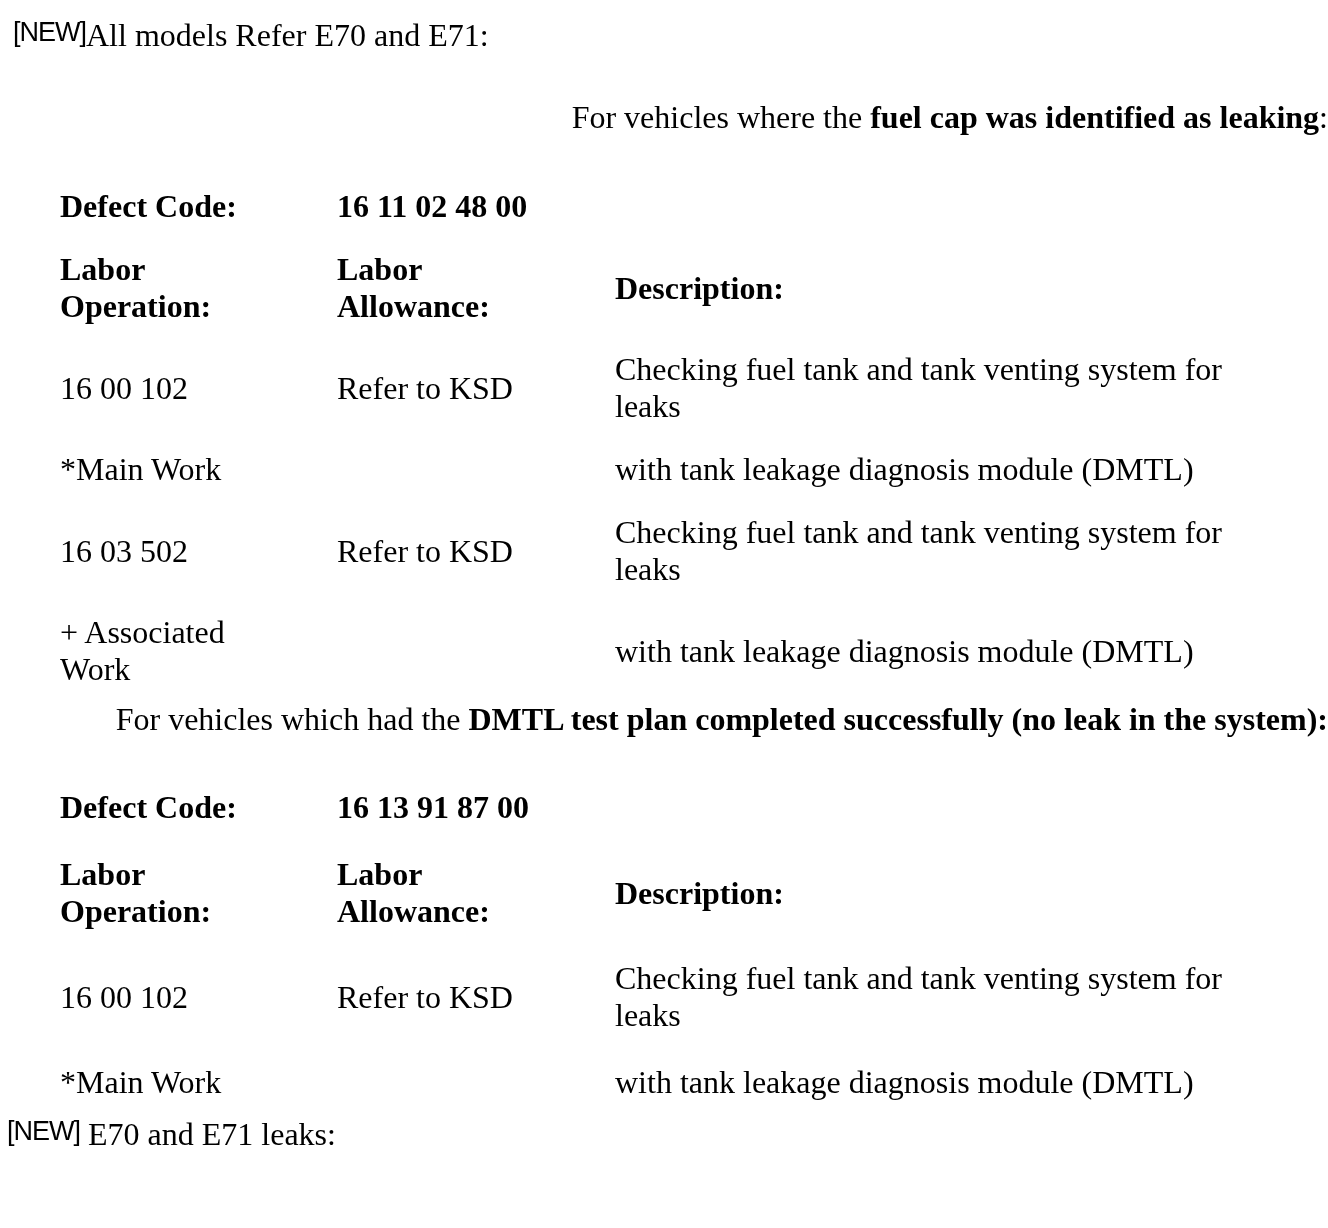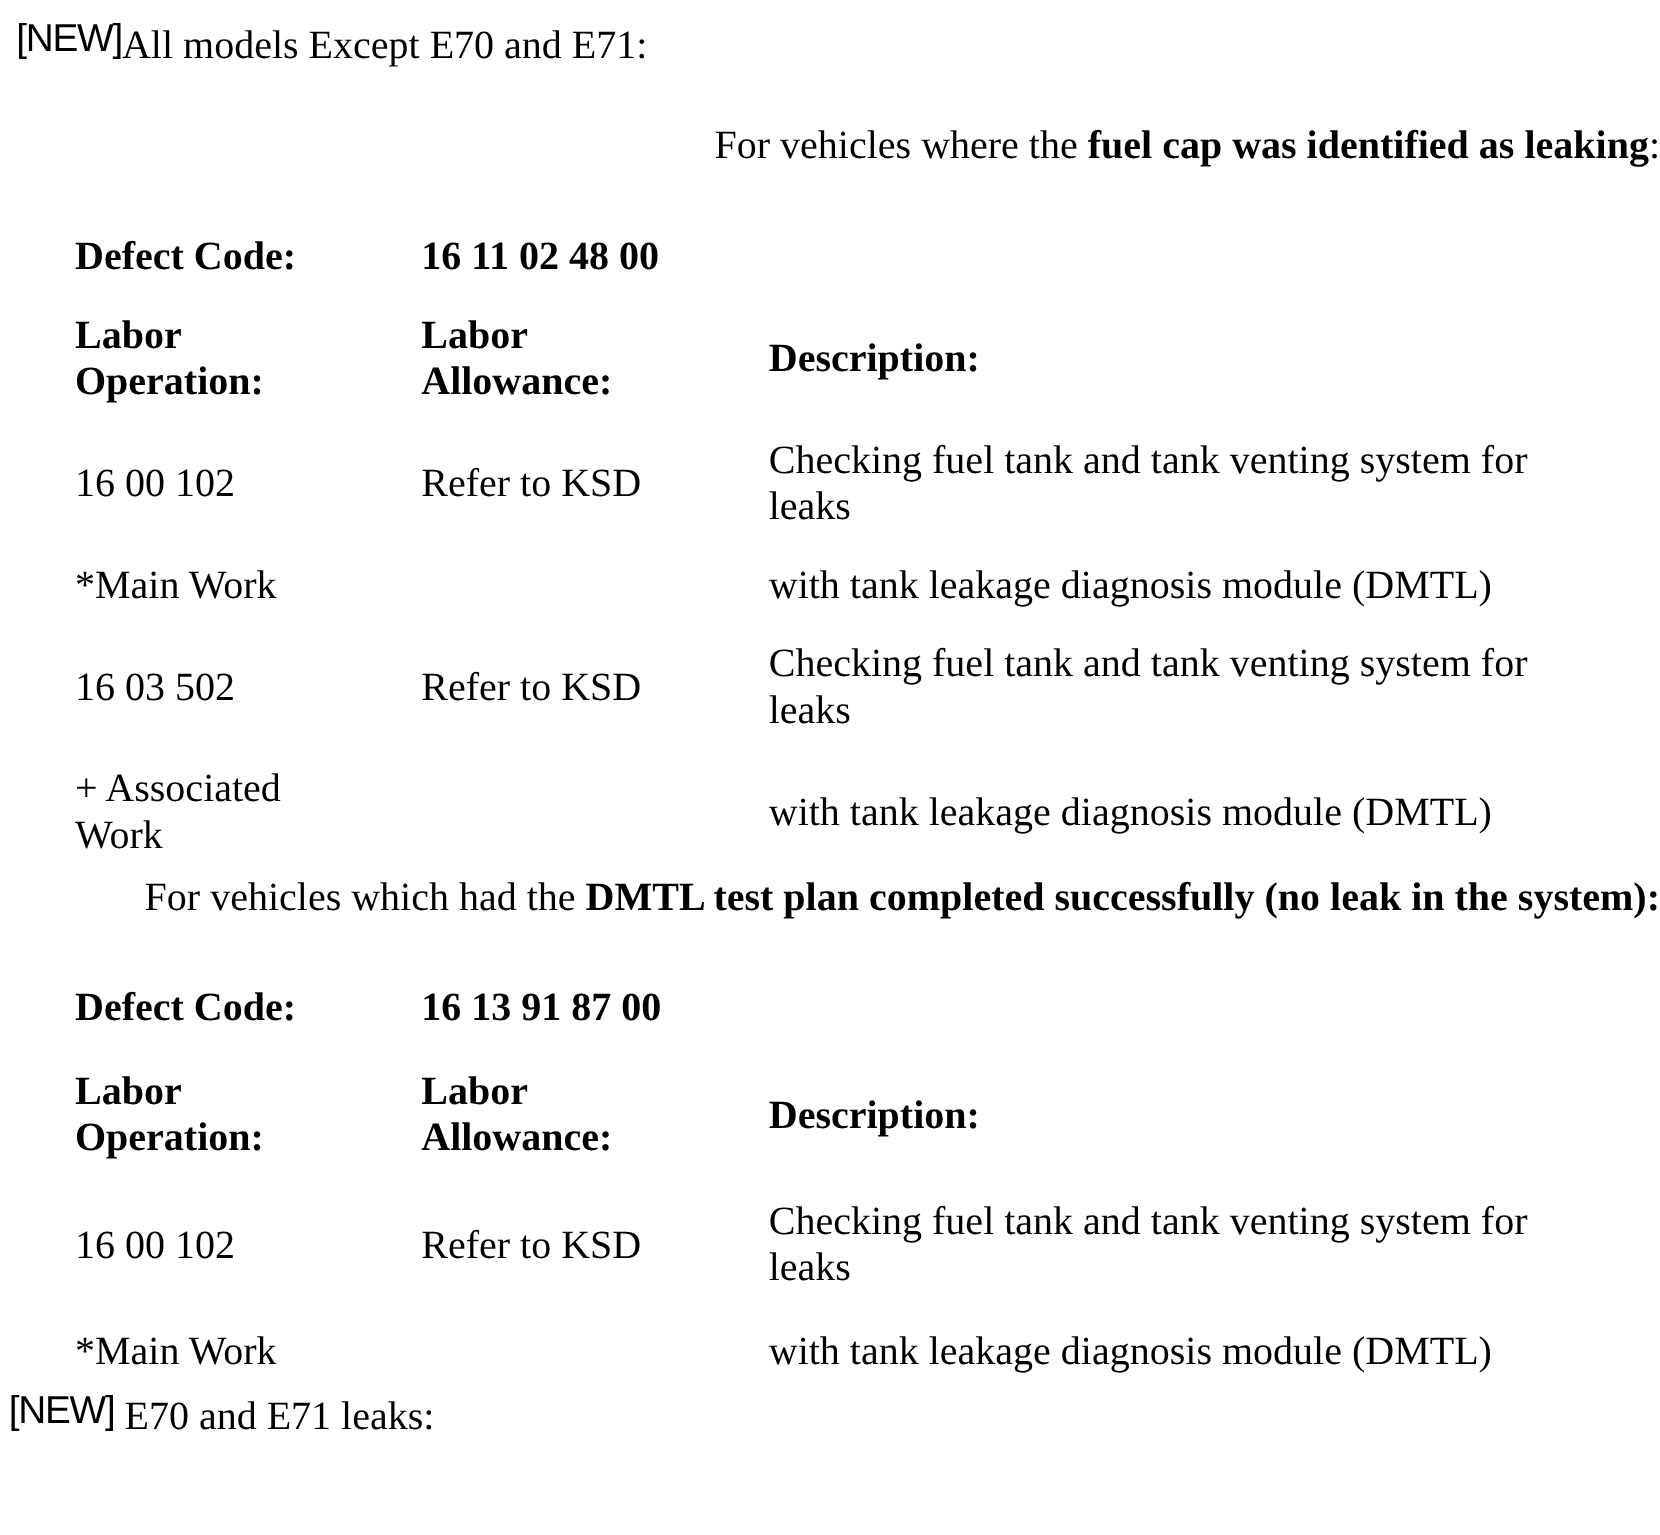--- a/index.html
+++ b/index.html
@@ -10,21 +10,21 @@
     overflow: hidden;
     color: #000000;
     font-family: "Liberation Serif", serif;
     font-size: 32px;
     line-height: 37px;
   }
   .doc { padding-top: 17px; }
 
   .new-tag {
     font-family: "Liberation Sans", sans-serif;
-    font-size: 31px;
+    font-size: 27px;
     letter-spacing: -1px;
     position: relative;
     top: -5px;
     white-space: nowrap;
   }
 
   .intro { margin-left: 13px; white-space: nowrap; }
   .sec-heading { margin-left: 43px; white-space: nowrap; text-align: right; }
   .sec-heading.first  { margin-top: 43px; }
   .sec-heading.second { margin-top: 0px; }
@@ -50,21 +50,21 @@
   .descw  { max-width: 655px; }
 
   .footer { margin-left: 7px; white-space: nowrap; }
   .footer .after-tag { margin-left: 8px; }
 </style>
 </head>
 <body>
 
 <div class="doc">
 
-  <p class="intro"><span class="new-tag">[NEW]</span><span>All models Except E70 and E71:</span></p>
+  <p class="intro"><span class="new-tag">[NEW]</span><span>All models Refer E70 and E71:</span></p>
 
   <p class="sec-heading first"><span>For vehicles where the </span><b>fuel cap was identified as leaking</b><span>:</span></p>
 
   <table class="labor t1">
     <tbody>
         <tr>
       <td class="c1"><b class="narrow">Defect Code:</b></td>
       <td class="c2" colspan="2"><b>16 11 02 48 00</b></td>
     </tr>
     <tr>

